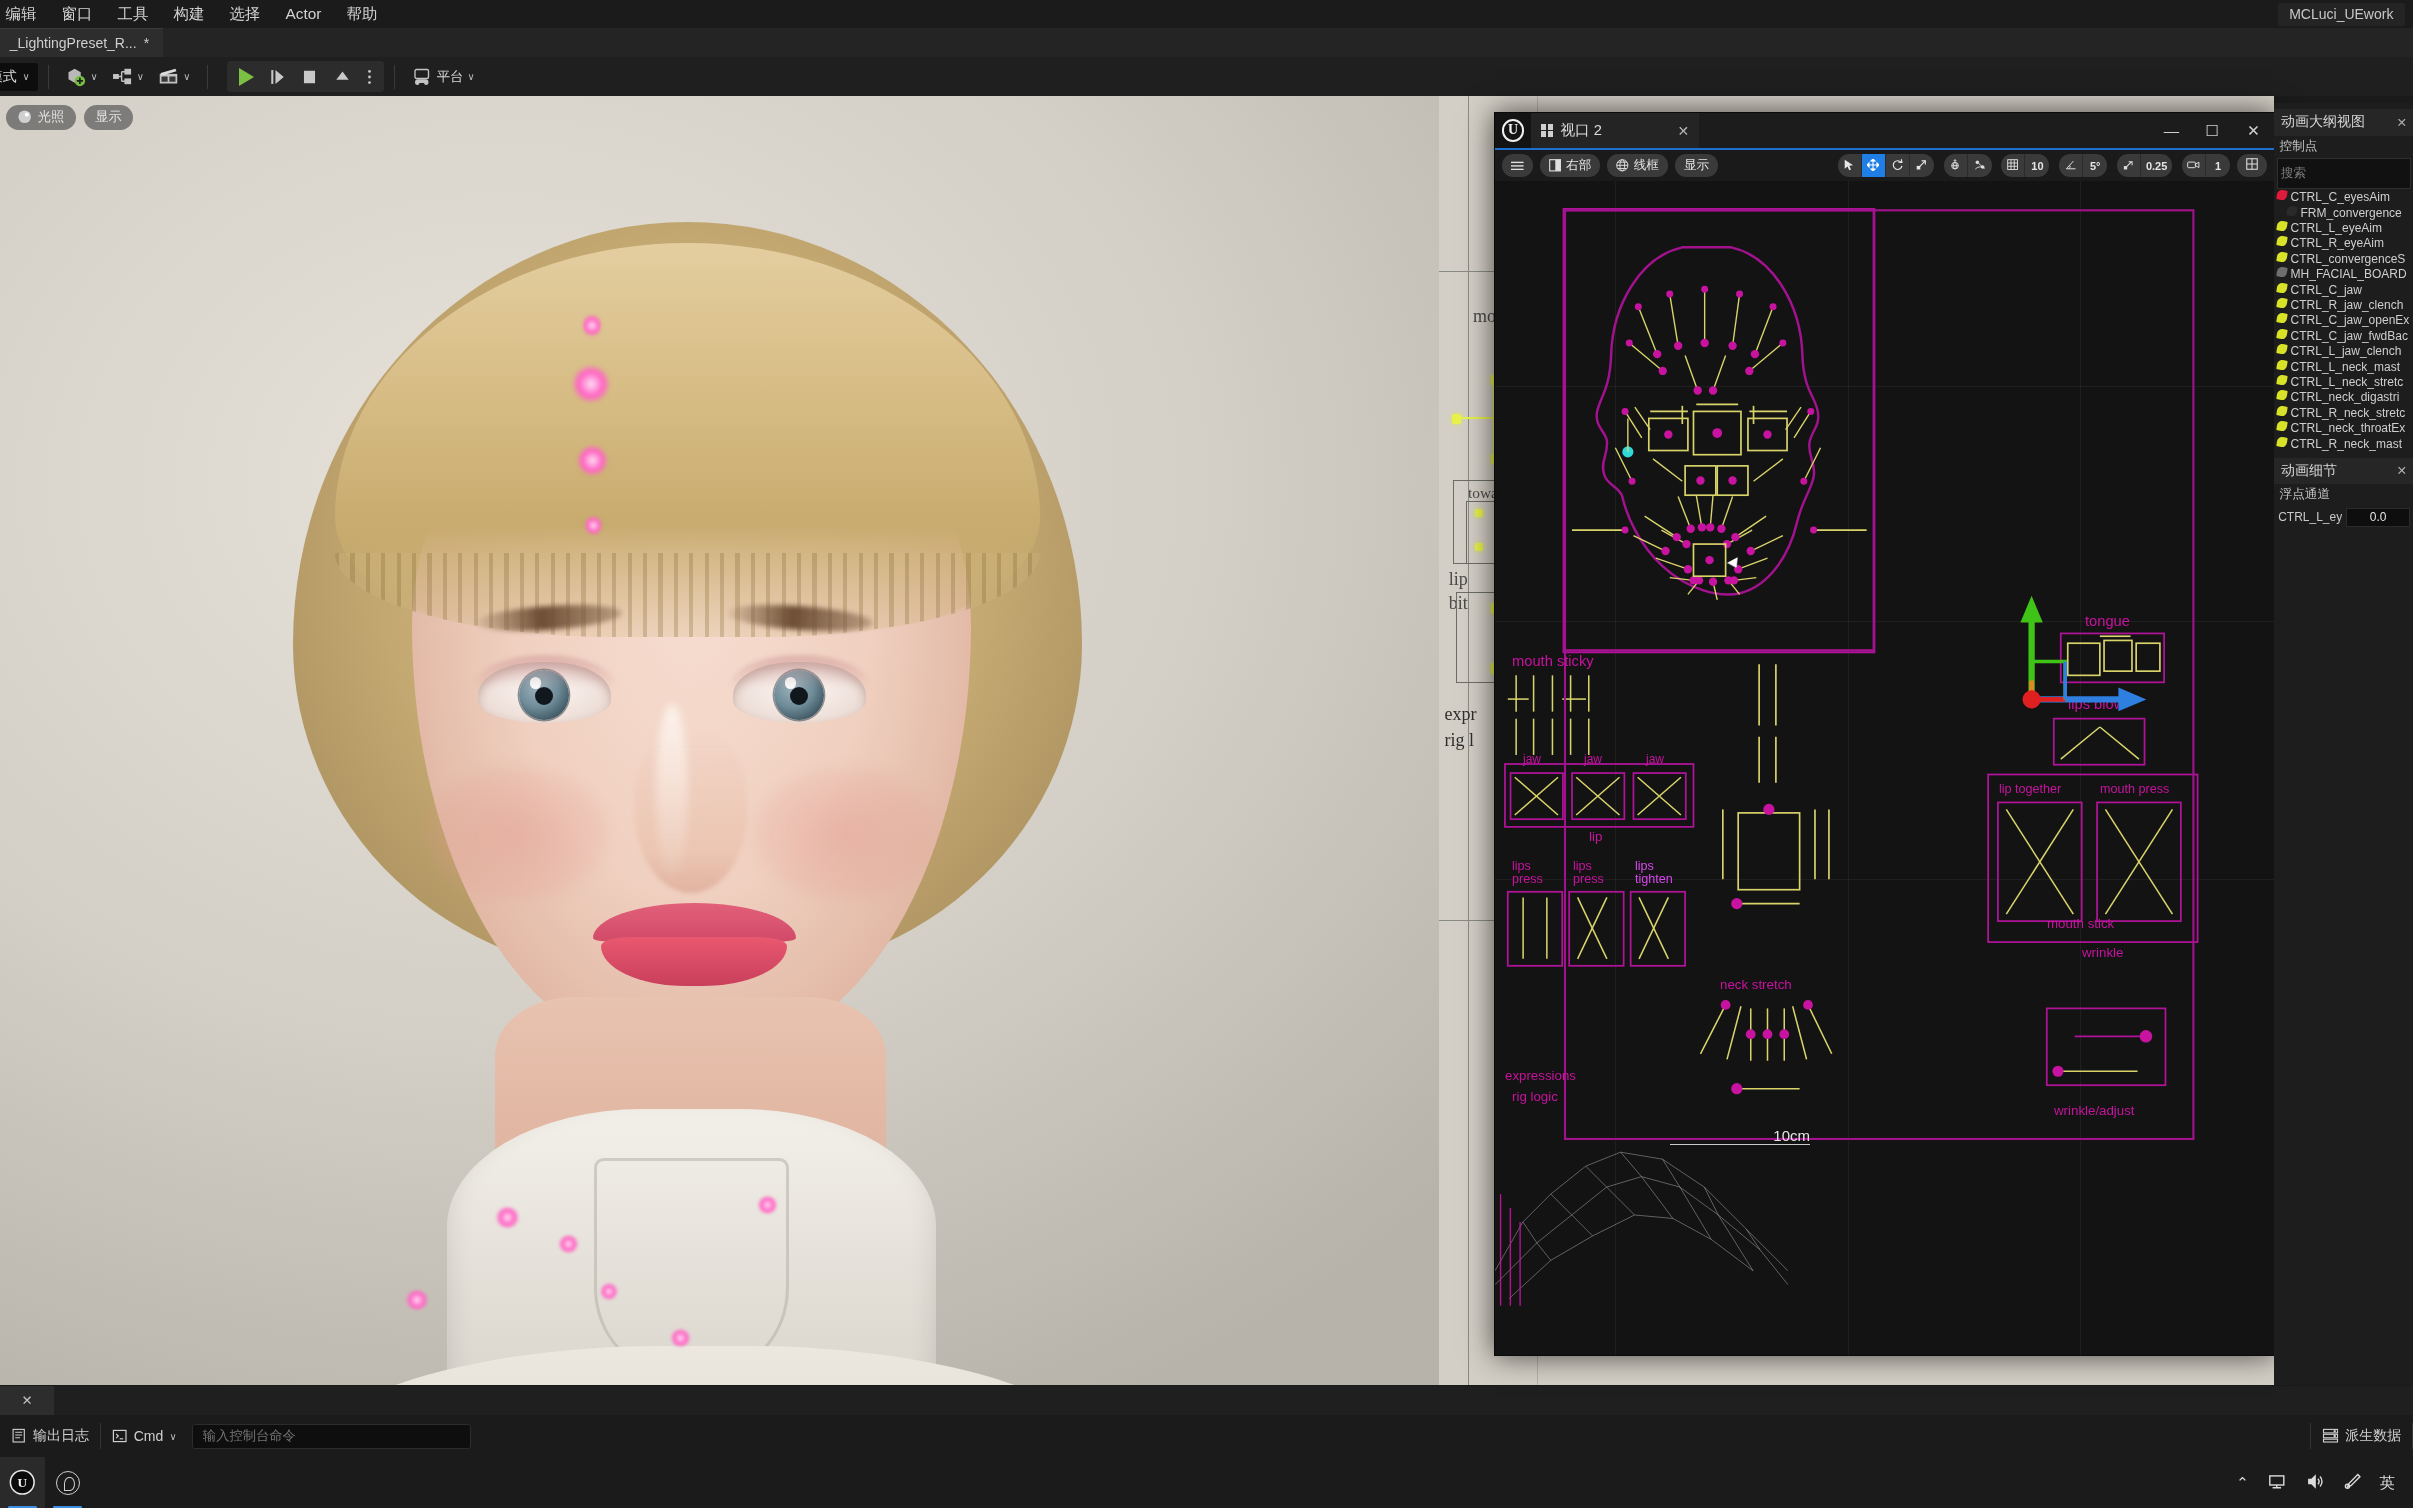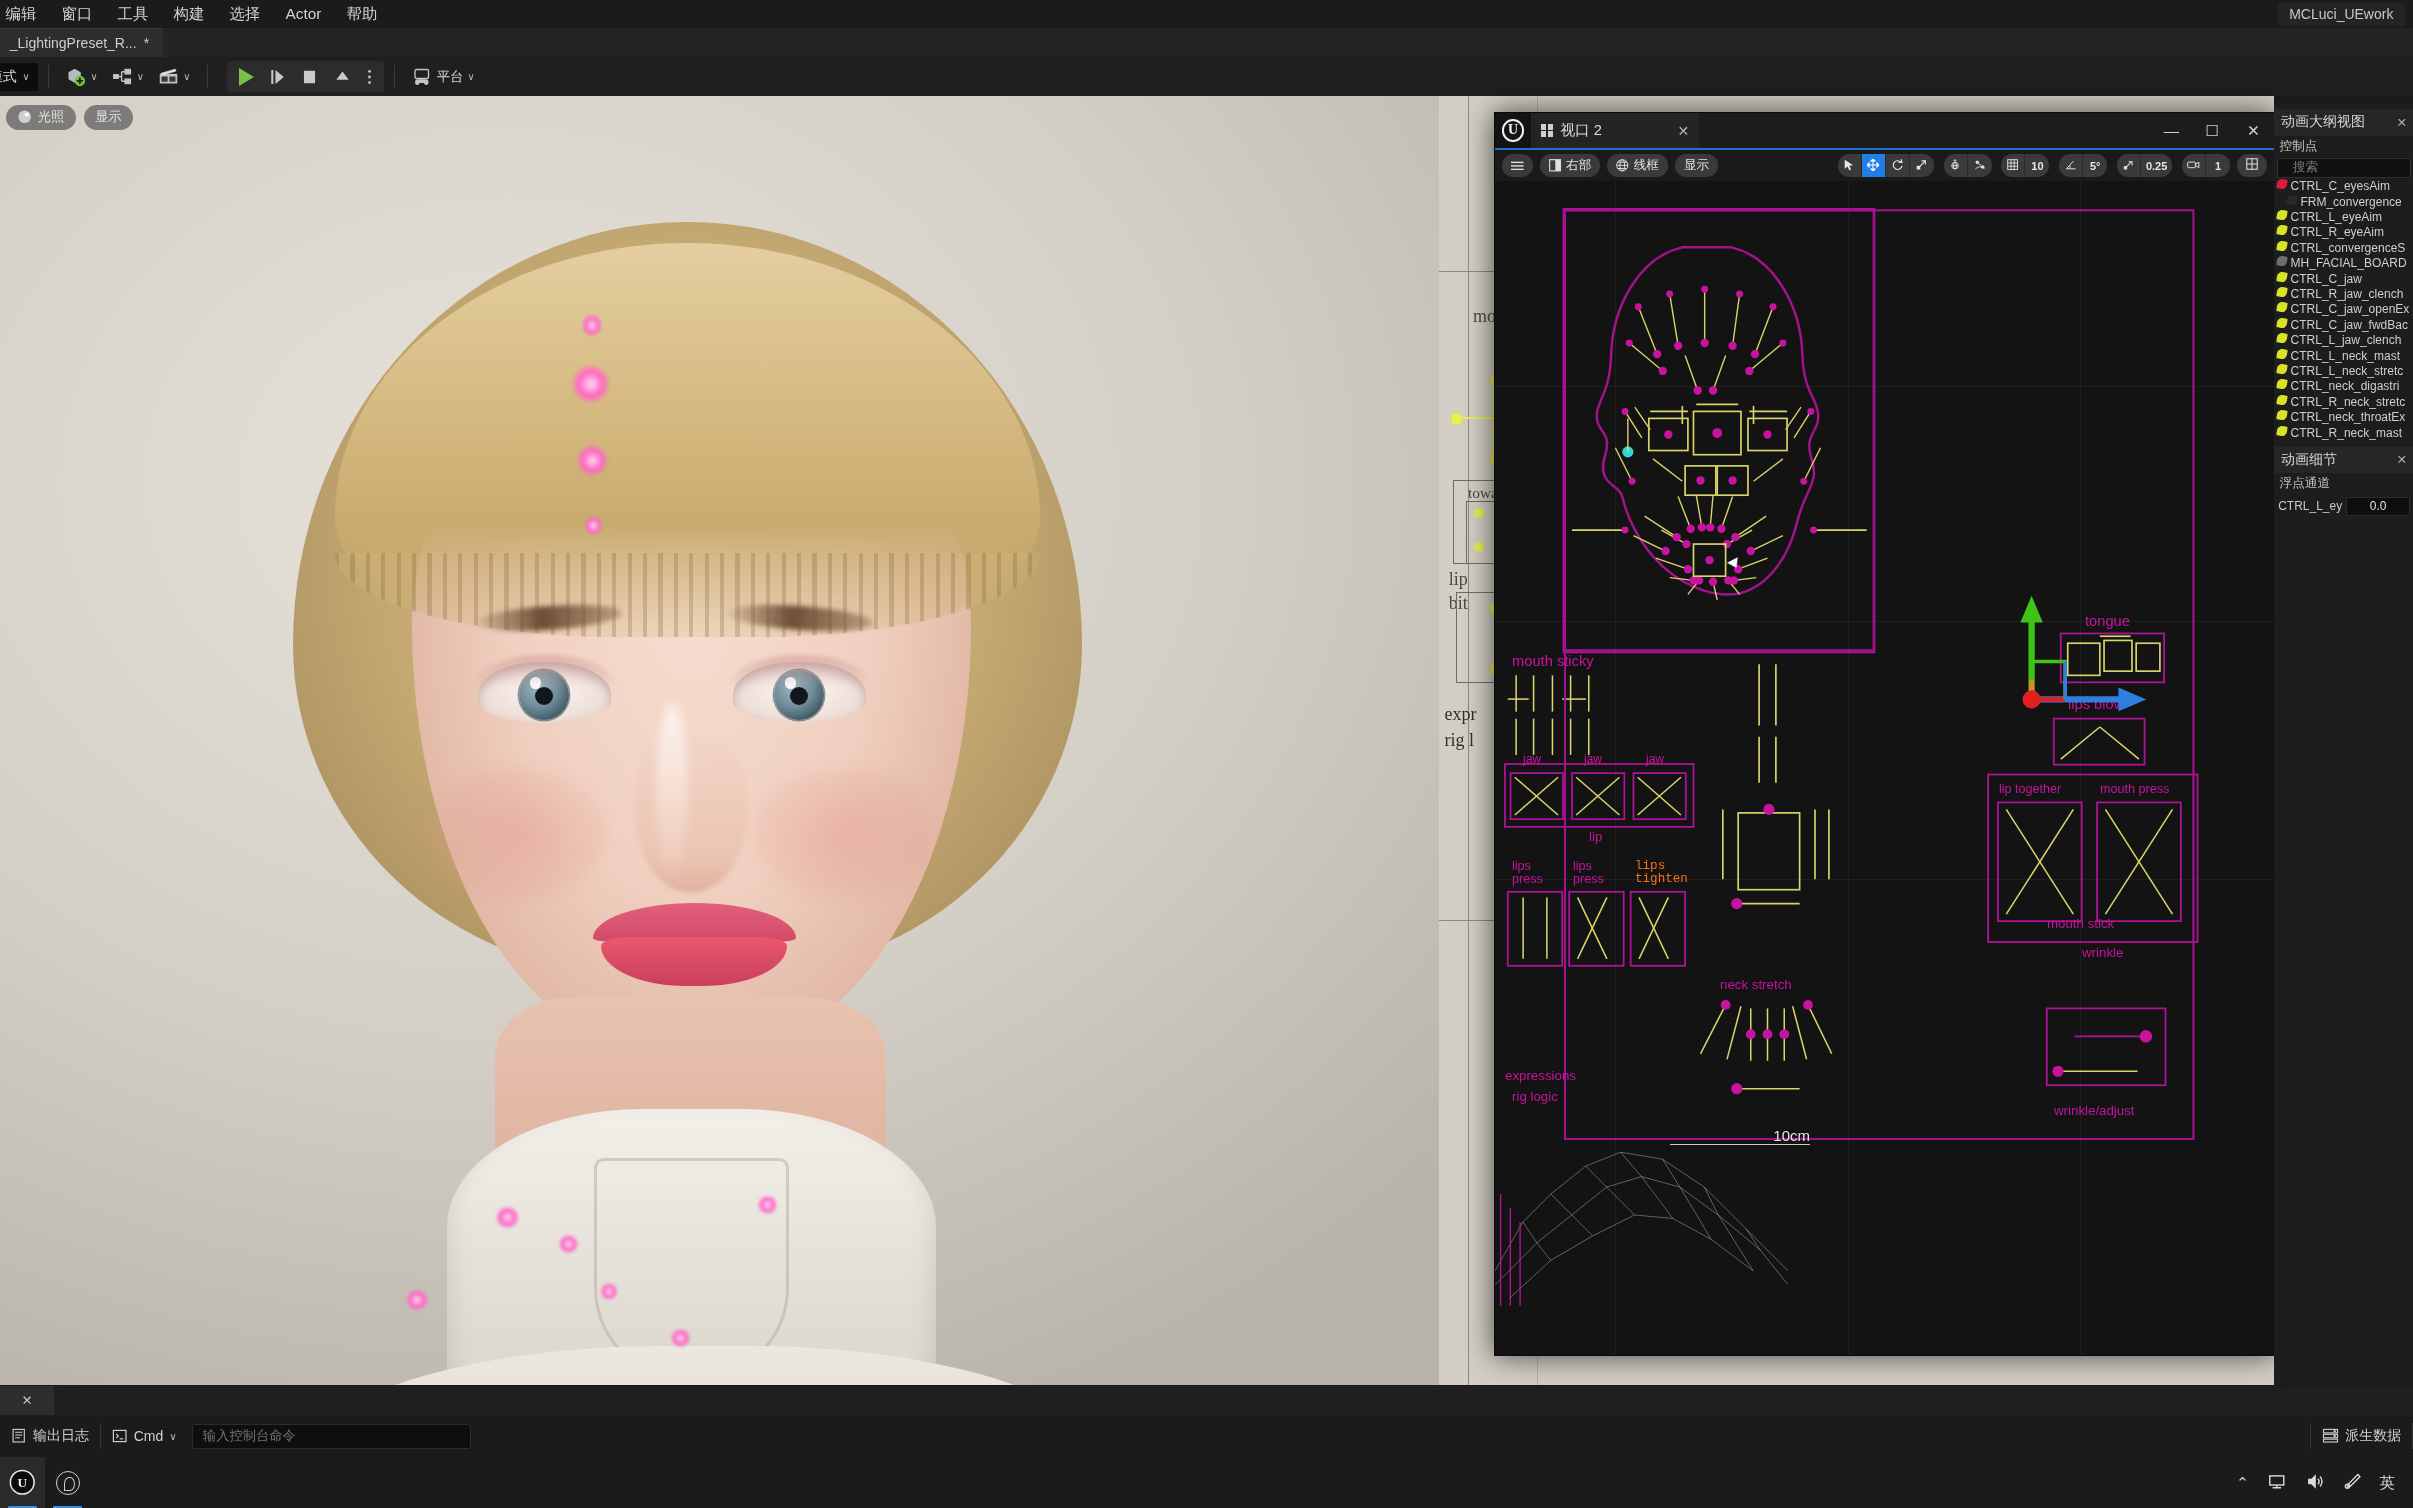--- a/index.html
+++ b/index.html
@@ -305,23 +305,23 @@
   .rp-head {
     height: 26.5px; background: #262626; display: flex; align-items: center;
     padding: 0 7px; color: #d6d6d6; font-size: 14px; margin-top: 6px;
   }
   .rp-head .x { margin-left: auto; font-size: 12.6px; color: #b0b0b0; }
   .rp-sub {
     height: 21px; background: #1d1d1d; color: #c5c5c5; font-size: 12.6px;
     display: flex; align-items: center; padding: 0 5.6px;
   }
   .rp-search {
-    height: 20px; margin: 1.4px 2.8px; background: #111; border: 0.7px solid #2e2e2e;
+    height: 31px; margin: 1.4px 2.8px; background: #111; border: 0.7px solid #2e2e2e;
     color: #7c7c7c; font-size: 12.6px; display: flex; align-items: center;
-    padding: 0 15px;
+    padding: 0 3px;
   }
   .rp-list { overflow: hidden; }
   .rp-row {
     height: 15.4px; display: flex; align-items: flex-start; gap: 4px;
     padding-left: 2.8px; color: #cfcfcf; font-size: 12px; white-space: nowrap;
   }
   .rp-row.indent { padding-left: 12.6px; }
   .swatch {
     width: 9.8px; height: 9.8px; flex: 0 0 9.8px;
     border-radius: 50% 12% 50% 12%;
@@ -1058,21 +1058,21 @@
 
       <div style="position:absolute;left:17px;top:472px;color:#c7139f;font-size:14.7px;">mouth sticky</div>
       <div style="position:absolute;left:590px;top:432px;color:#c7139f;font-size:14.7px;">tongue</div>
       <div style="position:absolute;left:573px;top:515px;color:#c7139f;font-size:14.7px;">lips blow</div>
       <div style="position:absolute;left:28px;top:571px;color:#c7139f;font-size:12px;">jaw</div>
       <div style="position:absolute;left:89px;top:571px;color:#c7139f;font-size:12px;">jaw</div>
       <div style="position:absolute;left:151px;top:571px;color:#c7139f;font-size:12px;">jaw</div>
       <div style="position:absolute;left:94px;top:648px;color:#c7139f;font-size:13.3px;">lip</div>
       <div style="position:absolute;left:17px;top:679px;color:#c7139f;font-size:12.6px;width:49px;line-height:1.05;">lips press</div>
       <div style="position:absolute;left:78px;top:679px;color:#c7139f;font-size:12.6px;width:49px;line-height:1.05;">lips press</div>
-      <div style="position:absolute;left:140px;top:679px;color:#f97316;font-size:12.6px;width:52px;line-height:1.05;font-family:Liberation Mono, monospace;">lips tighten</div>
+      <div style="position:absolute;left:140px;top:679px;color:#d946ef;font-size:12.6px;width:52px;line-height:1.05;">lips tighten</div>
       <div style="position:absolute;left:504px;top:602px;color:#c7139f;font-size:12.6px;width:70px;line-height:1.05;">lip together</div>
       <div style="position:absolute;left:605px;top:602px;color:#c7139f;font-size:12.6px;width:70px;line-height:1.05;">mouth press</div>
       <div style="position:absolute;left:552px;top:735px;color:#c7139f;font-size:13.3px;">mouth stick</div>
       <div style="position:absolute;left:225px;top:796px;color:#c7139f;font-size:13.3px;">neck stretch</div>
       <div style="position:absolute;left:587px;top:764px;color:#c7139f;font-size:13.3px;">wrinkle</div>
       <div style="position:absolute;left:10px;top:887px;color:#c7139f;font-size:13.3px;">expressions</div>
       <div style="position:absolute;left:17px;top:908px;color:#c7139f;font-size:13.3px;">rig logic</div>
       <div style="position:absolute;left:559px;top:922px;color:#c7139f;font-size:13.3px;">wrinkle/adjust</div>
 
       <svg style="position:absolute;left:517px;top:398px;" width="147" height="140" viewBox="0 0 210 200">

